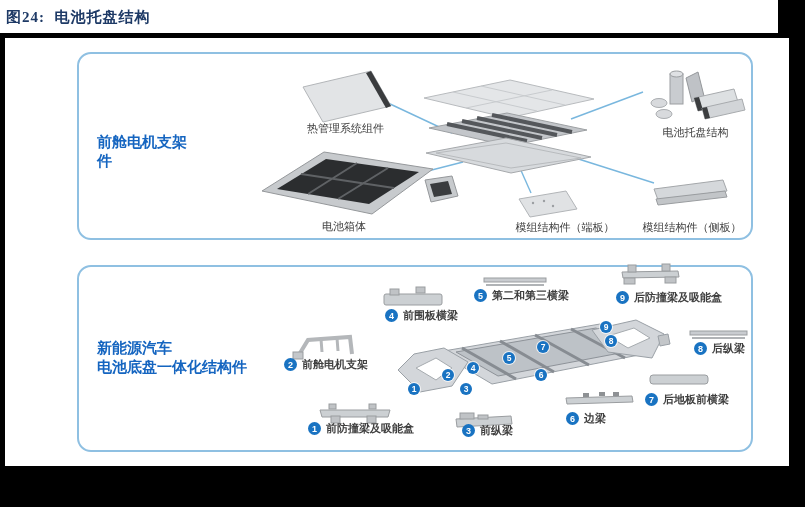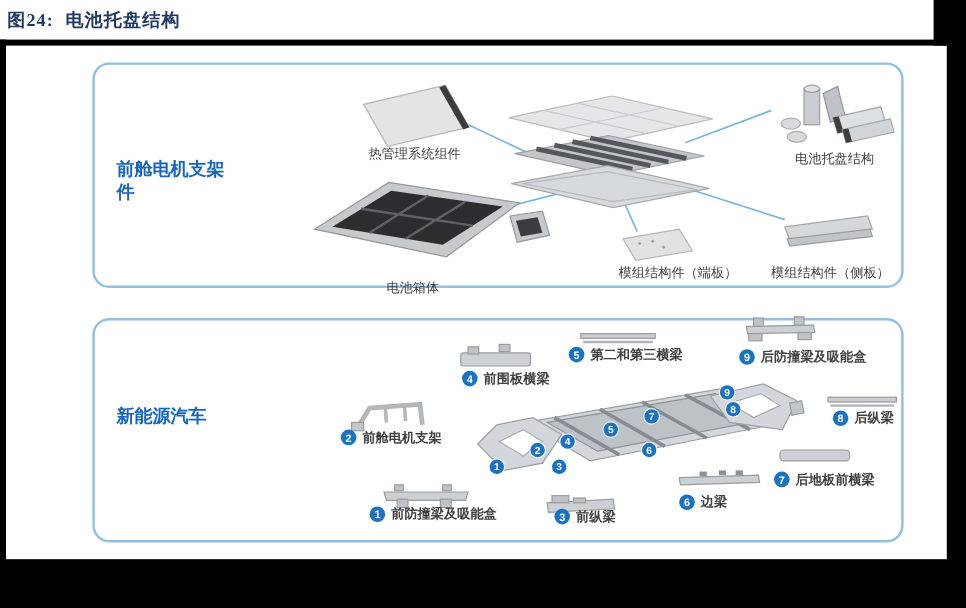--- a/index.html
+++ b/index.html
@@ -168,24 +168,25 @@
     </g>
   </svg>
 
   <div class="heading h1">
     <span>前舱电机支架</span><br>
     <span>件</span>
   </div>
 
   <div class="heading h2">
     <span>新能源汽车</span><br>
+    <span>电池底盘一体化结构件</span>
   </div>
 
   <div class="plbl" style="left:298px;top:121px;width:95px;">热管理系统组件</div>
-  <div class="plbl" style="left:314px;top:232px;width:60px;">电池箱体</div>
+  <div class="plbl" style="left:314px;top:219px;width:60px;">电池箱体</div>
   <div class="plbl" style="left:648px;top:125px;width:95px;">电池托盘结构</div>
   <div class="plbl" style="left:505px;top:220px;width:120px;">模组结构件（端板）</div>
   <div class="plbl" style="left:637px;top:220px;width:110px;">模组结构件（侧板）</div>
 
   <div class="nlbl" style="left:308px;top:421px;">
     <span class="badge">1</span>
     <span>前防撞梁及吸能盒</span>
   </div>
   <div class="nlbl" style="left:284px;top:357px;">
     <span class="badge">2</span>

